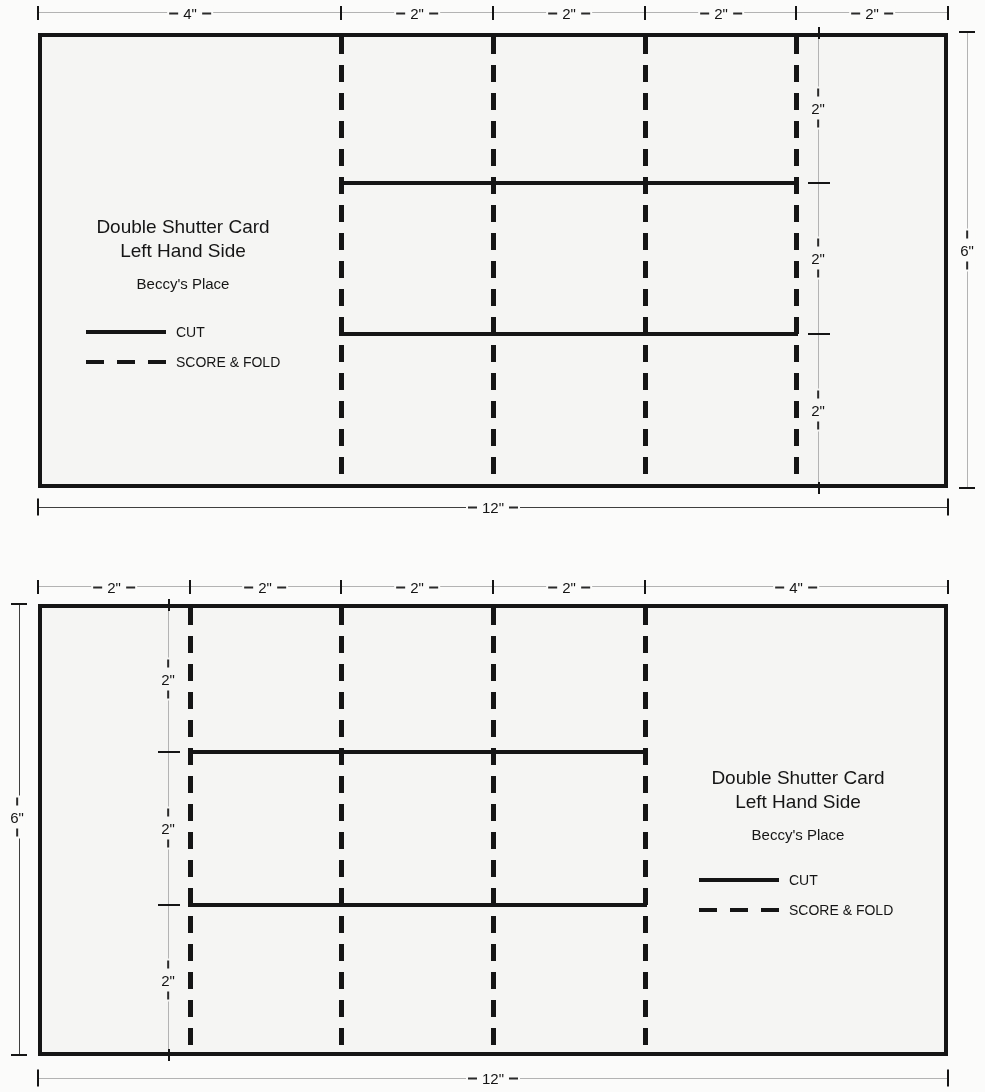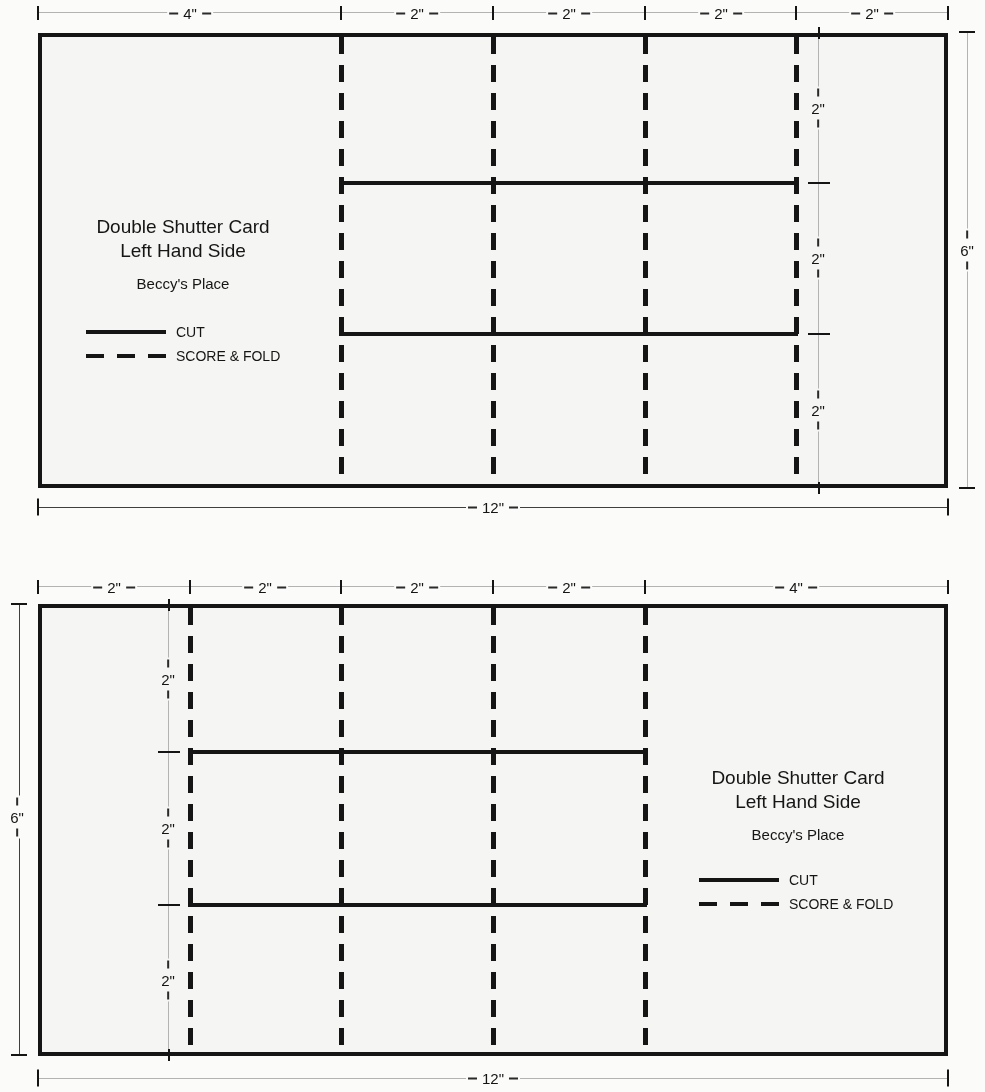--- a/index.html
+++ b/index.html
@@ -40,21 +40,21 @@
   .dimlabel-v{
     position:absolute;transform:translate(-50%,-50%);
     display:flex;flex-direction:column;align-items:center;gap:3px;
     font-size:15px;line-height:17px;background:var(--panel-bg);padding:2px 1px;
   }
   .dimlabel-v::before,.dimlabel-v::after{content:"";width:2px;height:8px;background:#2a2a2a;}
   .dimlabel-v.on-page{background:var(--page-bg);}
   .title-block{position:absolute;text-align:center;}
   .title-line{font-size:19px;line-height:24px;}
   .subtitle{font-size:15px;margin-top:12px;}
-  .legend{position:absolute;display:flex;flex-direction:column;gap:8px;}
+  .legend{position:absolute;display:flex;flex-direction:column;gap:14px;}
   .legend-row{display:flex;align-items:center;gap:10px;height:16px;}
   .legend-line{width:80px;height:4px;background:var(--ink);flex:0 0 auto;}
   .legend-line.dashed{
     background:repeating-linear-gradient(to right,var(--ink) 0 18px,transparent 18px 31px);}
   .legend-text{font-size:14px;line-height:16px;white-space:nowrap;}
 </style>
 </head>
 <body>
 
 <section class="panel" style="top:0;height:560px;">

